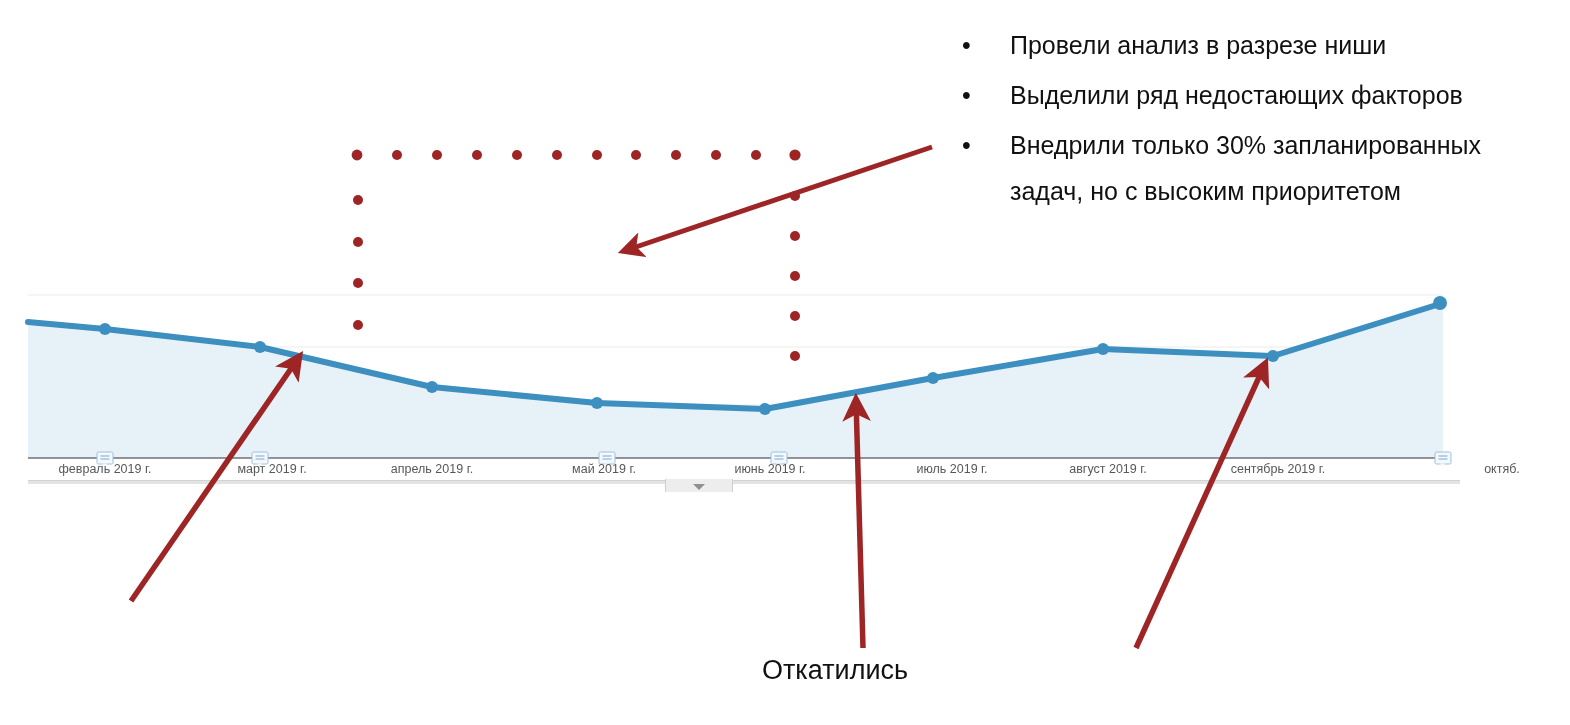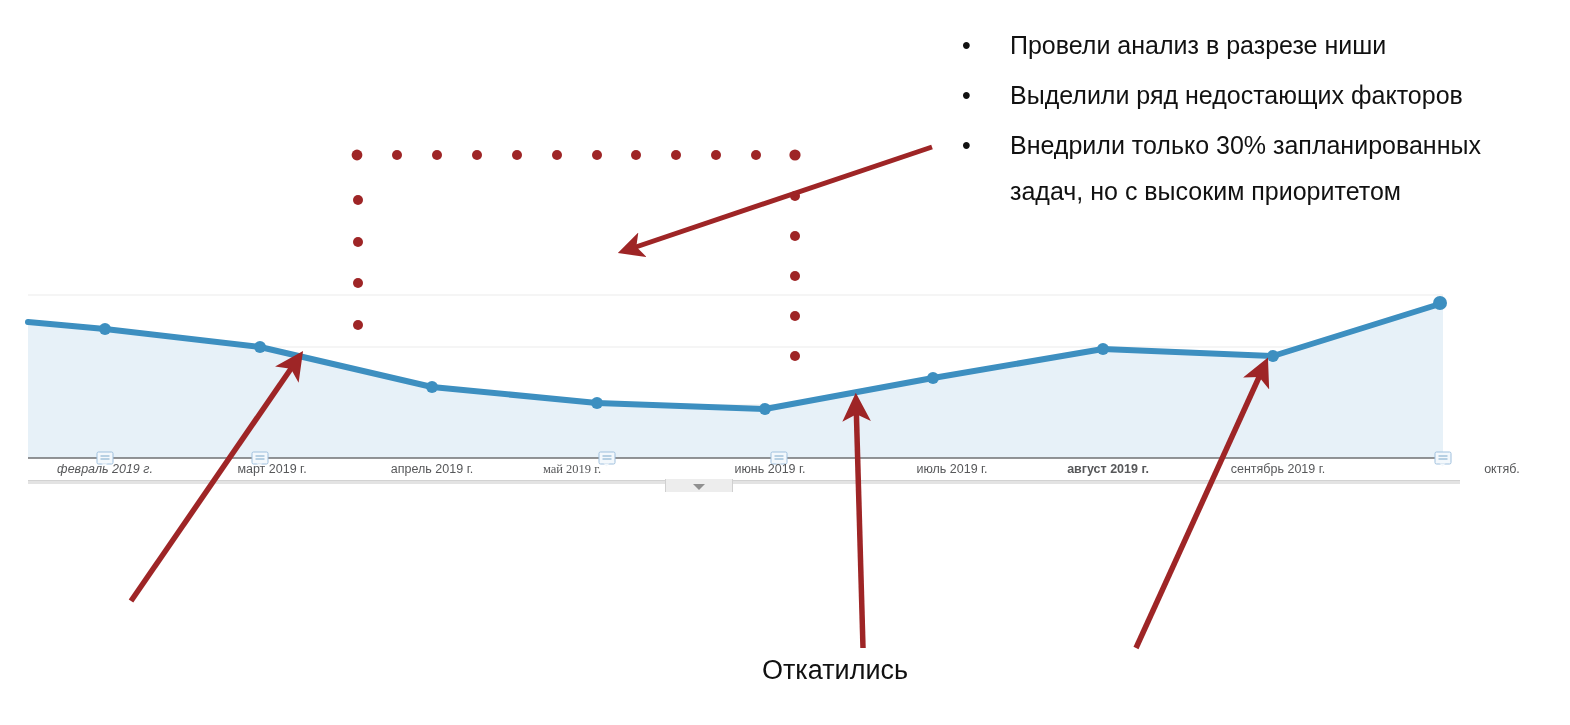--- a/index.html
+++ b/index.html
@@ -199,27 +199,27 @@
 
     <div class="axis-note-icons">
       <div class="note-icon" style="left:105px;  top:188px;"></div>
       <div class="note-icon" style="left:260px;  top:188px;"></div>
       <div class="note-icon" style="left:607px;  top:188px;"></div>
       <div class="note-icon" style="left:779px;  top:188px;"></div>
       <div class="note-icon" style="left:1443px; top:188px;"></div>
     </div>
 
     <div class="axis-labels">
-      <span class="axis-label" style="left:105px;font-style:italic;">февраль 2019 г.</span>
+      <span class="axis-label" style="left:105px;">февраль 2019 г.</span>
       <span class="axis-label" style="left:272px;">март 2019 г.</span>
       <span class="axis-label" style="left:432px;">апрель 2019 г.</span>
-      <span class="axis-label" style="left:572px;font-family:Liberation Serif, serif;">май 2019 г.</span>
+      <span class="axis-label" style="left:604px;">май 2019 г.</span>
       <span class="axis-label" style="left:770px;">июнь 2019 г.</span>
       <span class="axis-label" style="left:952px;">июль 2019 г.</span>
-      <span class="axis-label" style="left:1108px;font-weight:bold;">август 2019 г.</span>
+      <span class="axis-label" style="left:1108px;">август 2019 г.</span>
       <span class="axis-label" style="left:1278px;">сентябрь 2019 г.</span>
       <span class="axis-label" style="left:1502px;">октяб.</span>
     </div>
   </div>
 
   <div class="scroll-row">
     <div class="scroll-track"></div>
     <div class="scroll-handle">
       <div class="caret"></div>
     </div>

